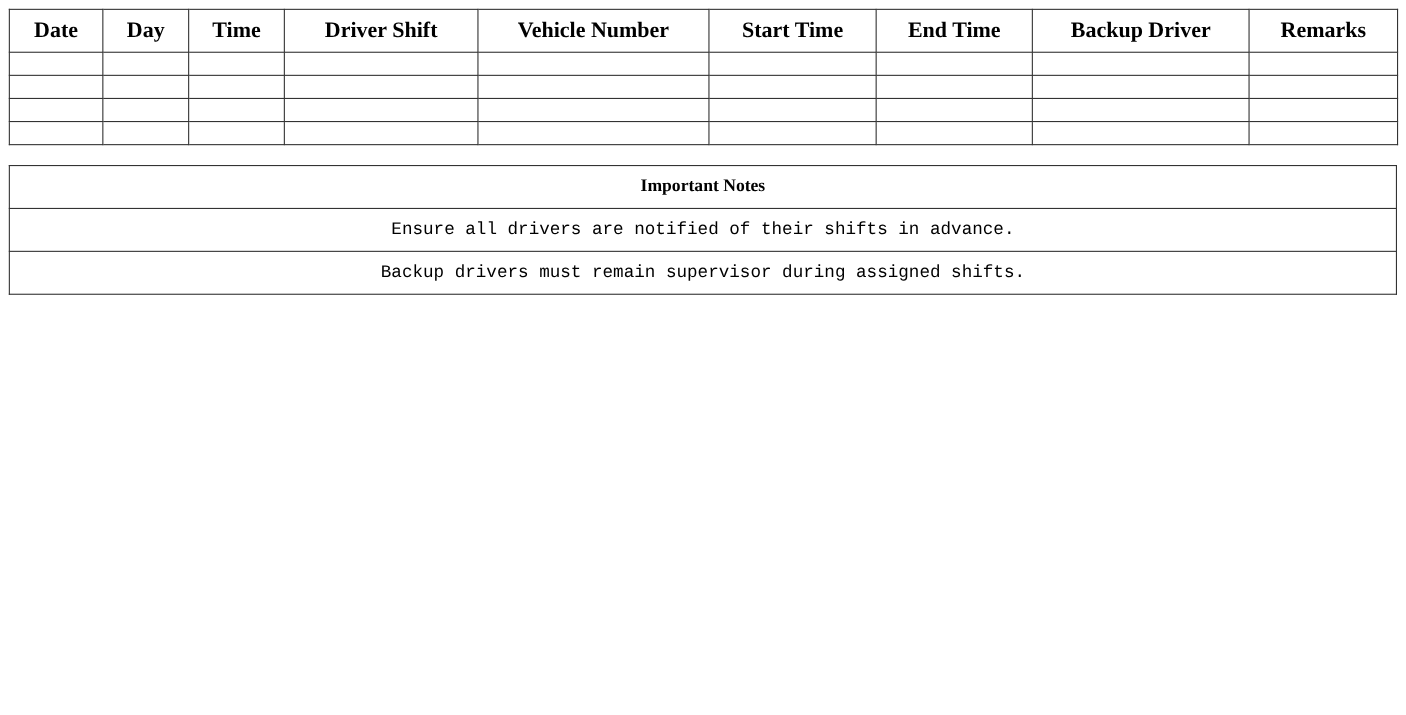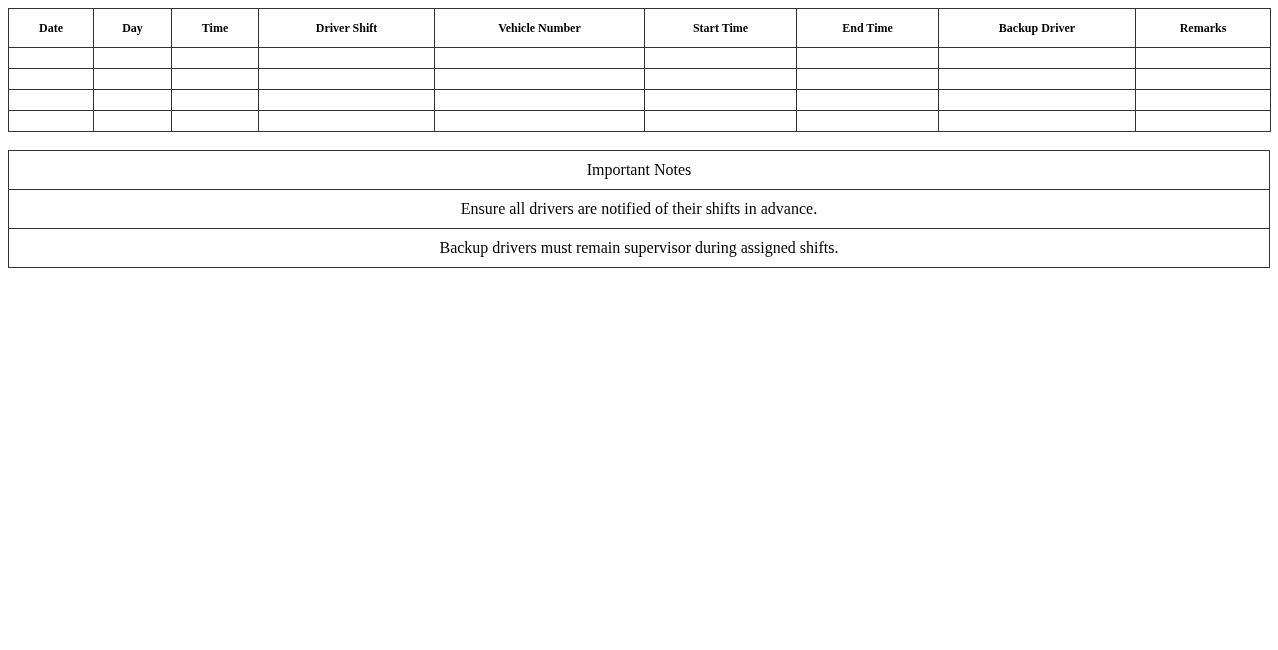--- a/index.html
+++ b/index.html
@@ -27,34 +27,35 @@
       table-layout: fixed;
     }
     td, th {
       border: 1px solid #333;
       padding: 0;
       text-align: center;
     }
     .schedule th {
       height: 38px;
       font-weight: bold;
-      font-size: 12px;
+      font-size: 20px;
     }
     .schedule td {
       height: 20px;
     }
     .notes {
       margin-top: 18px;
     }
     .notes th {
       height: 38px;
-      font-weight: normal;
+      font-weight: bold;
     }
     .notes td {
       height: 38px;
+      font-family: Liberation Mono, monospace;
     }
   </style>
 </head>
 <body>
 
 <div class="wrap">
   <table class="schedule">
     <colgroup>
       <col style="width:85px">
         <col style="width:78px">

